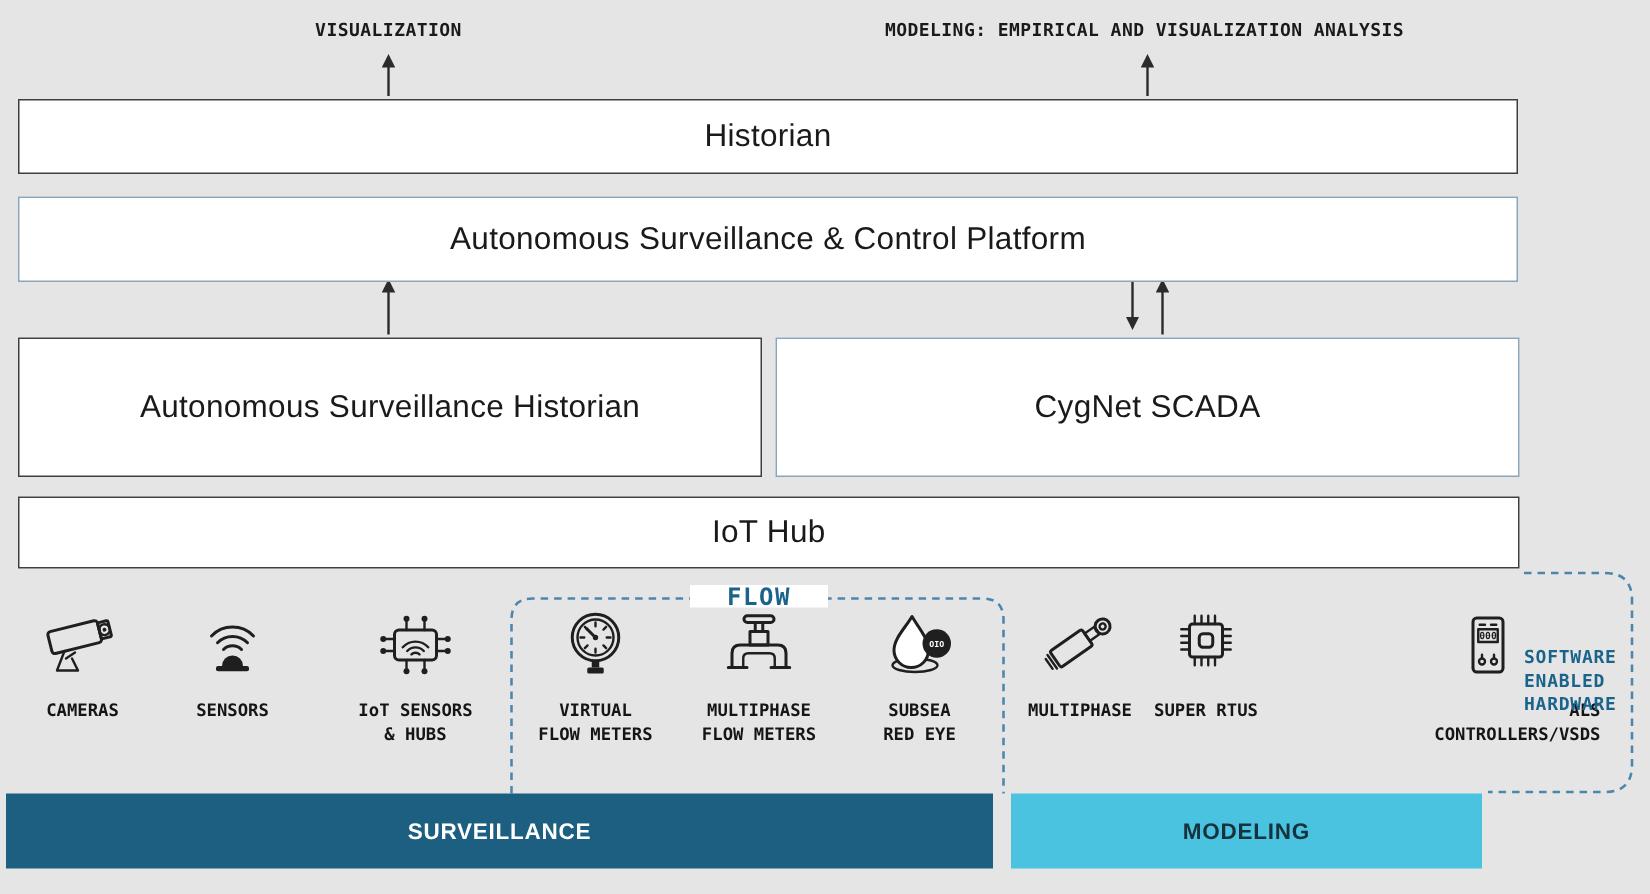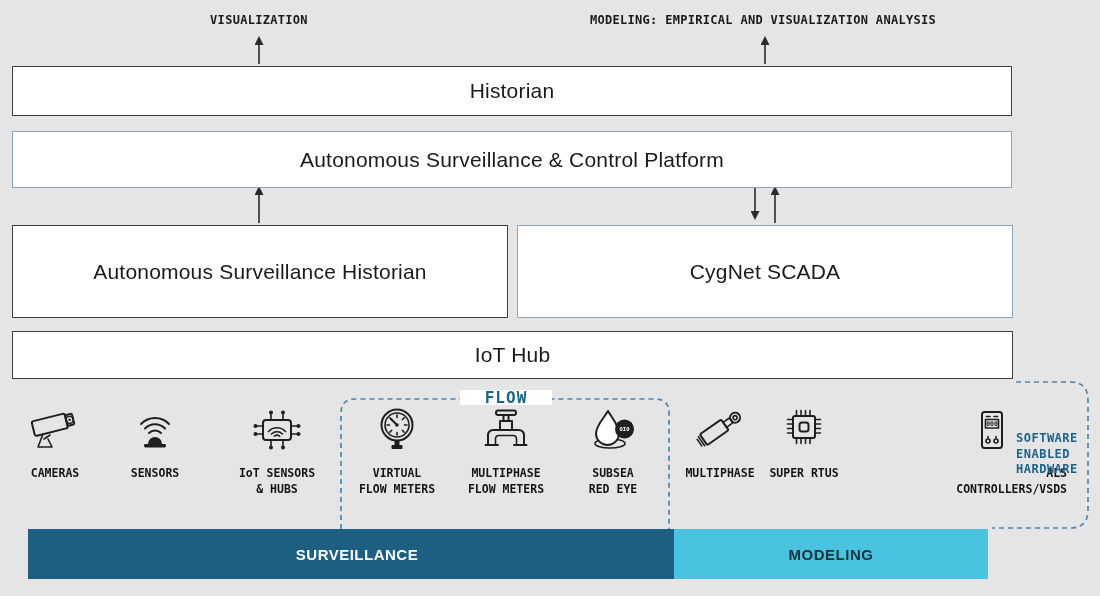--- a/index.html
+++ b/index.html
@@ -54,21 +54,21 @@
     position:absolute;z-index:3;left:1016px;top:431px;width:80px;
     font-family:"DejaVu Sans Mono",monospace;font-weight:bold;font-size:12px;
     line-height:15.5px;color:var(--hardware-label);white-space:pre-line;
     letter-spacing:.5px;
   }
   .bar{
     position:absolute;z-index:2;top:529px;height:50px;
     display:flex;align-items:center;justify-content:center;
     font-weight:bold;font-size:15px;letter-spacing:.5px;
   }
-  .bar.surveillance{left:28px;width:658px;background:var(--surveillance-bar);color:var(--surveillance-text);}
+  .bar.surveillance{left:4px;width:658px;background:var(--surveillance-bar);color:var(--surveillance-text);}
   .bar.control{left:674px;width:314px;background:var(--control-bar);color:var(--control-text);}
   .icon{stroke:var(--icon-stroke);stroke-width:2;fill:none;stroke-linecap:round;stroke-linejoin:round;}
   .icon .fill{fill:var(--icon-stroke);stroke:none;}
   .icon .thin{stroke-width:1.6;}
 </style>
 </head>
 <body>
 
 <div class="canvas">
 

